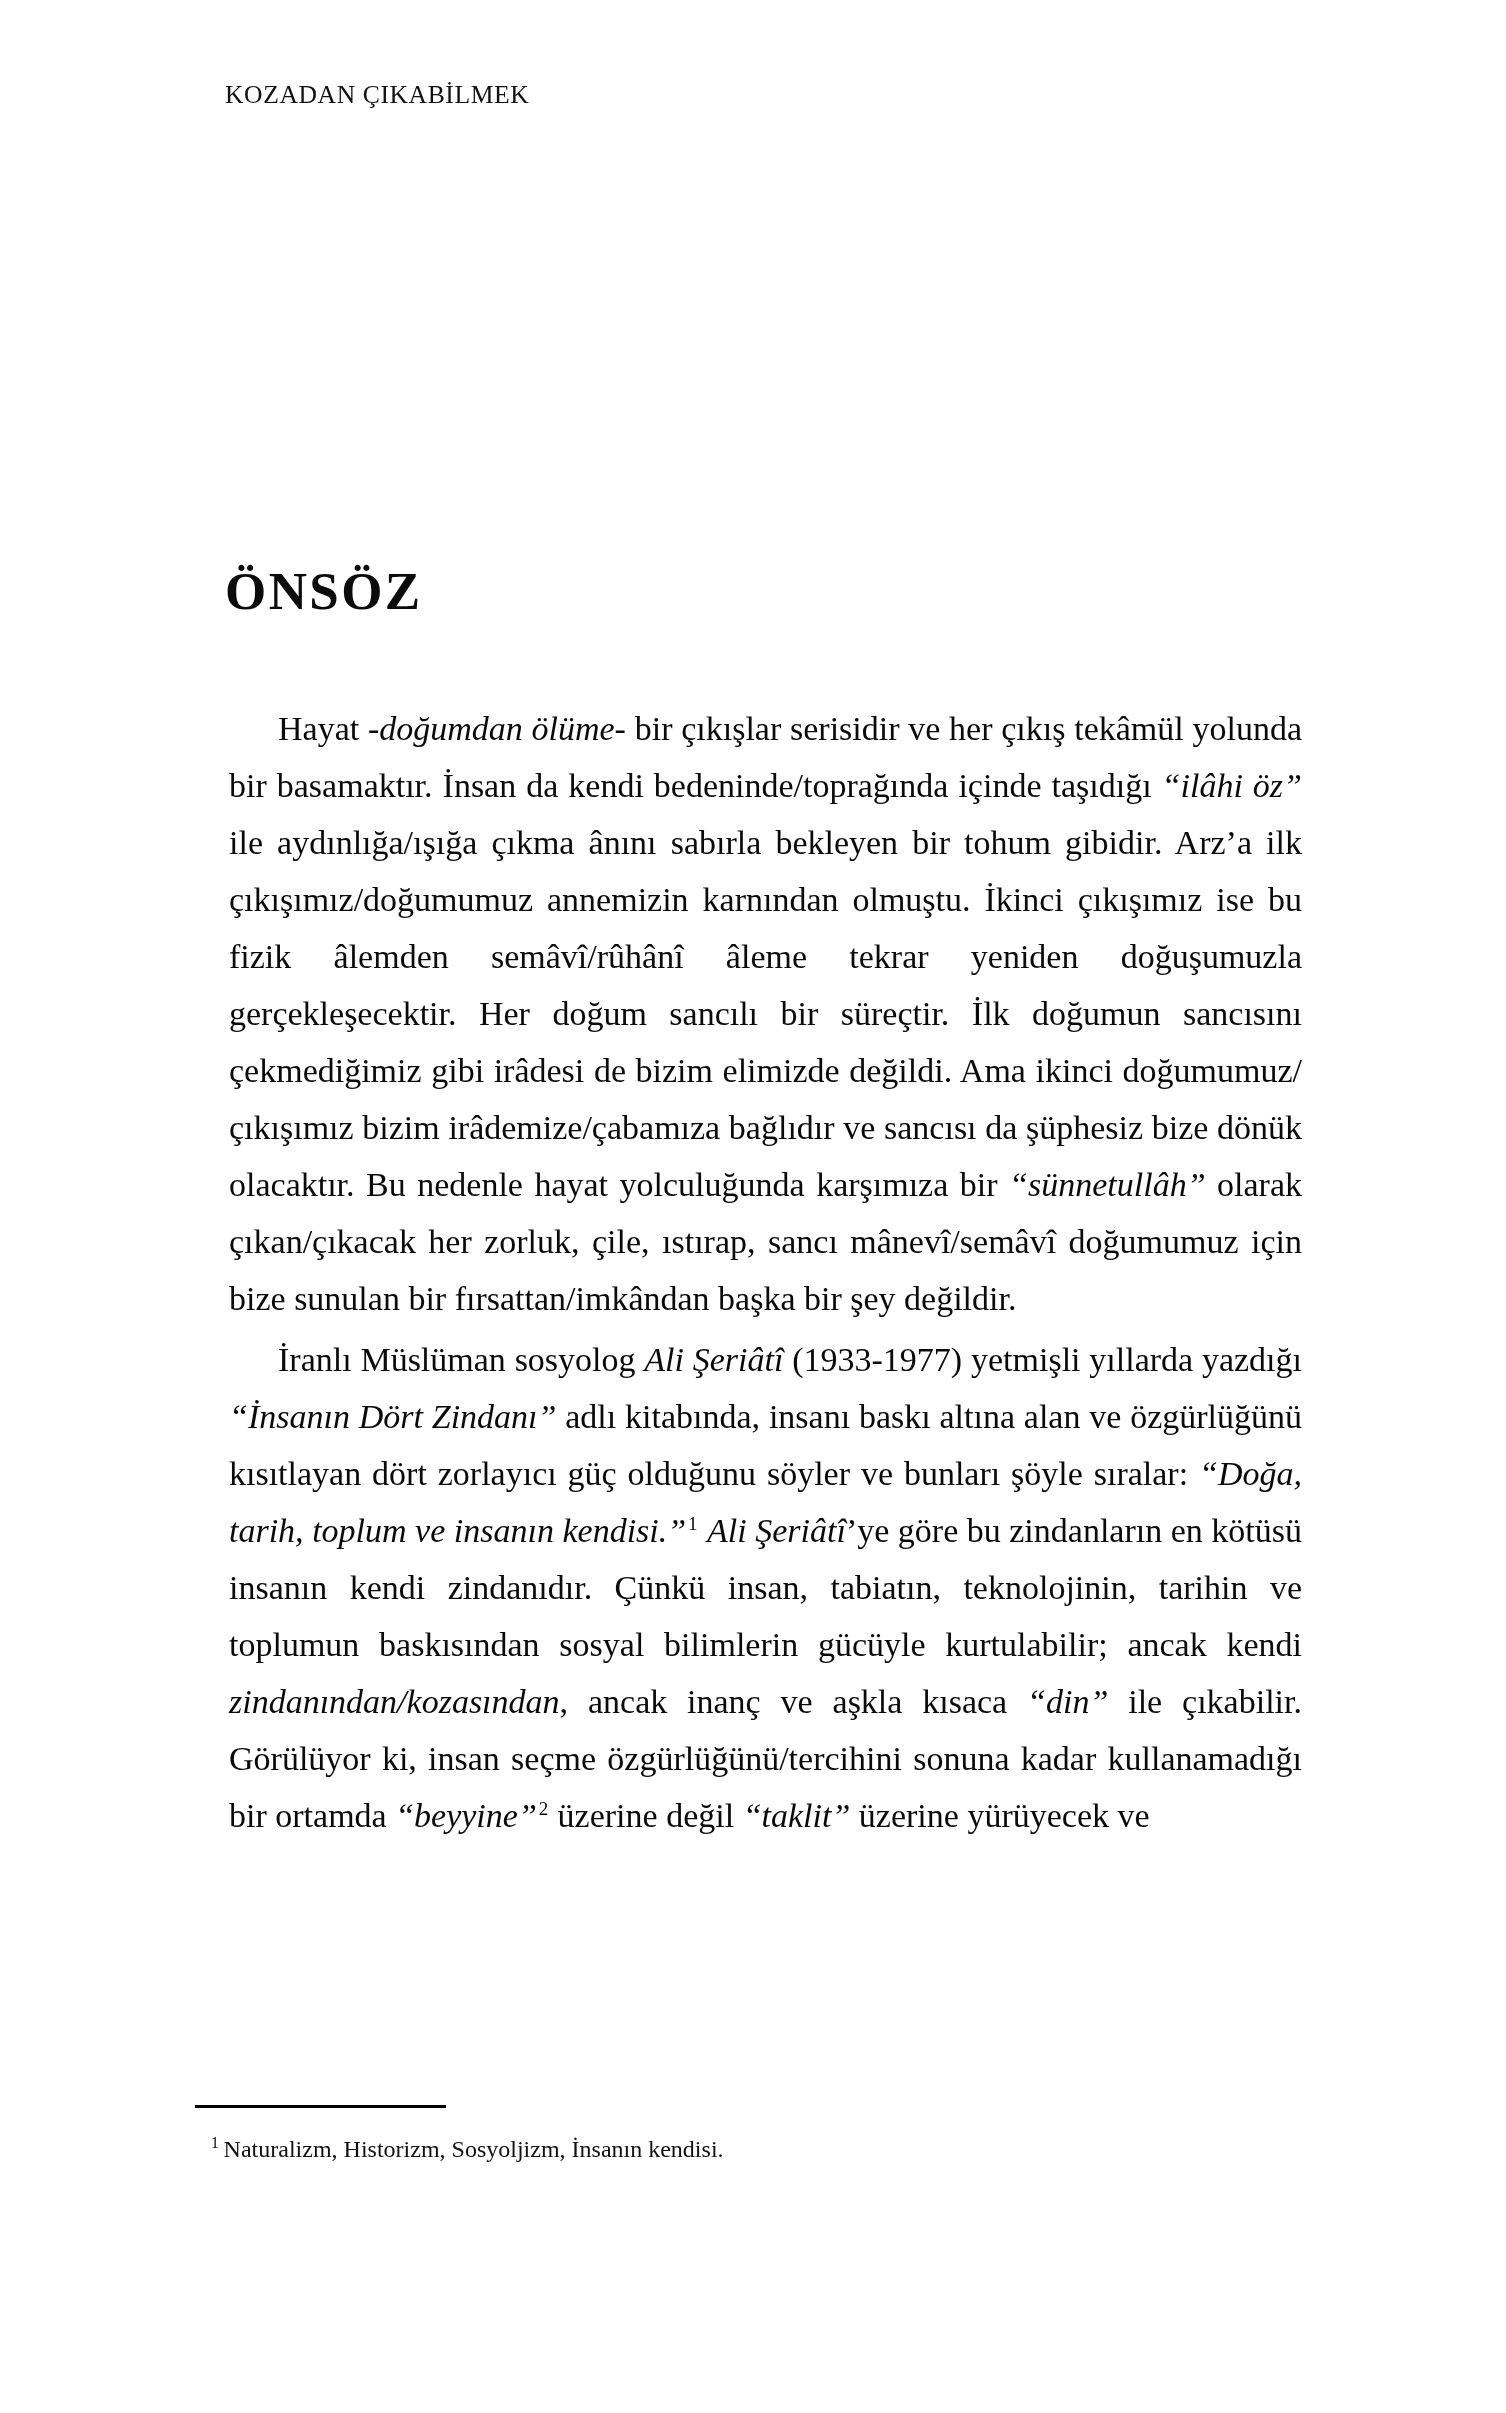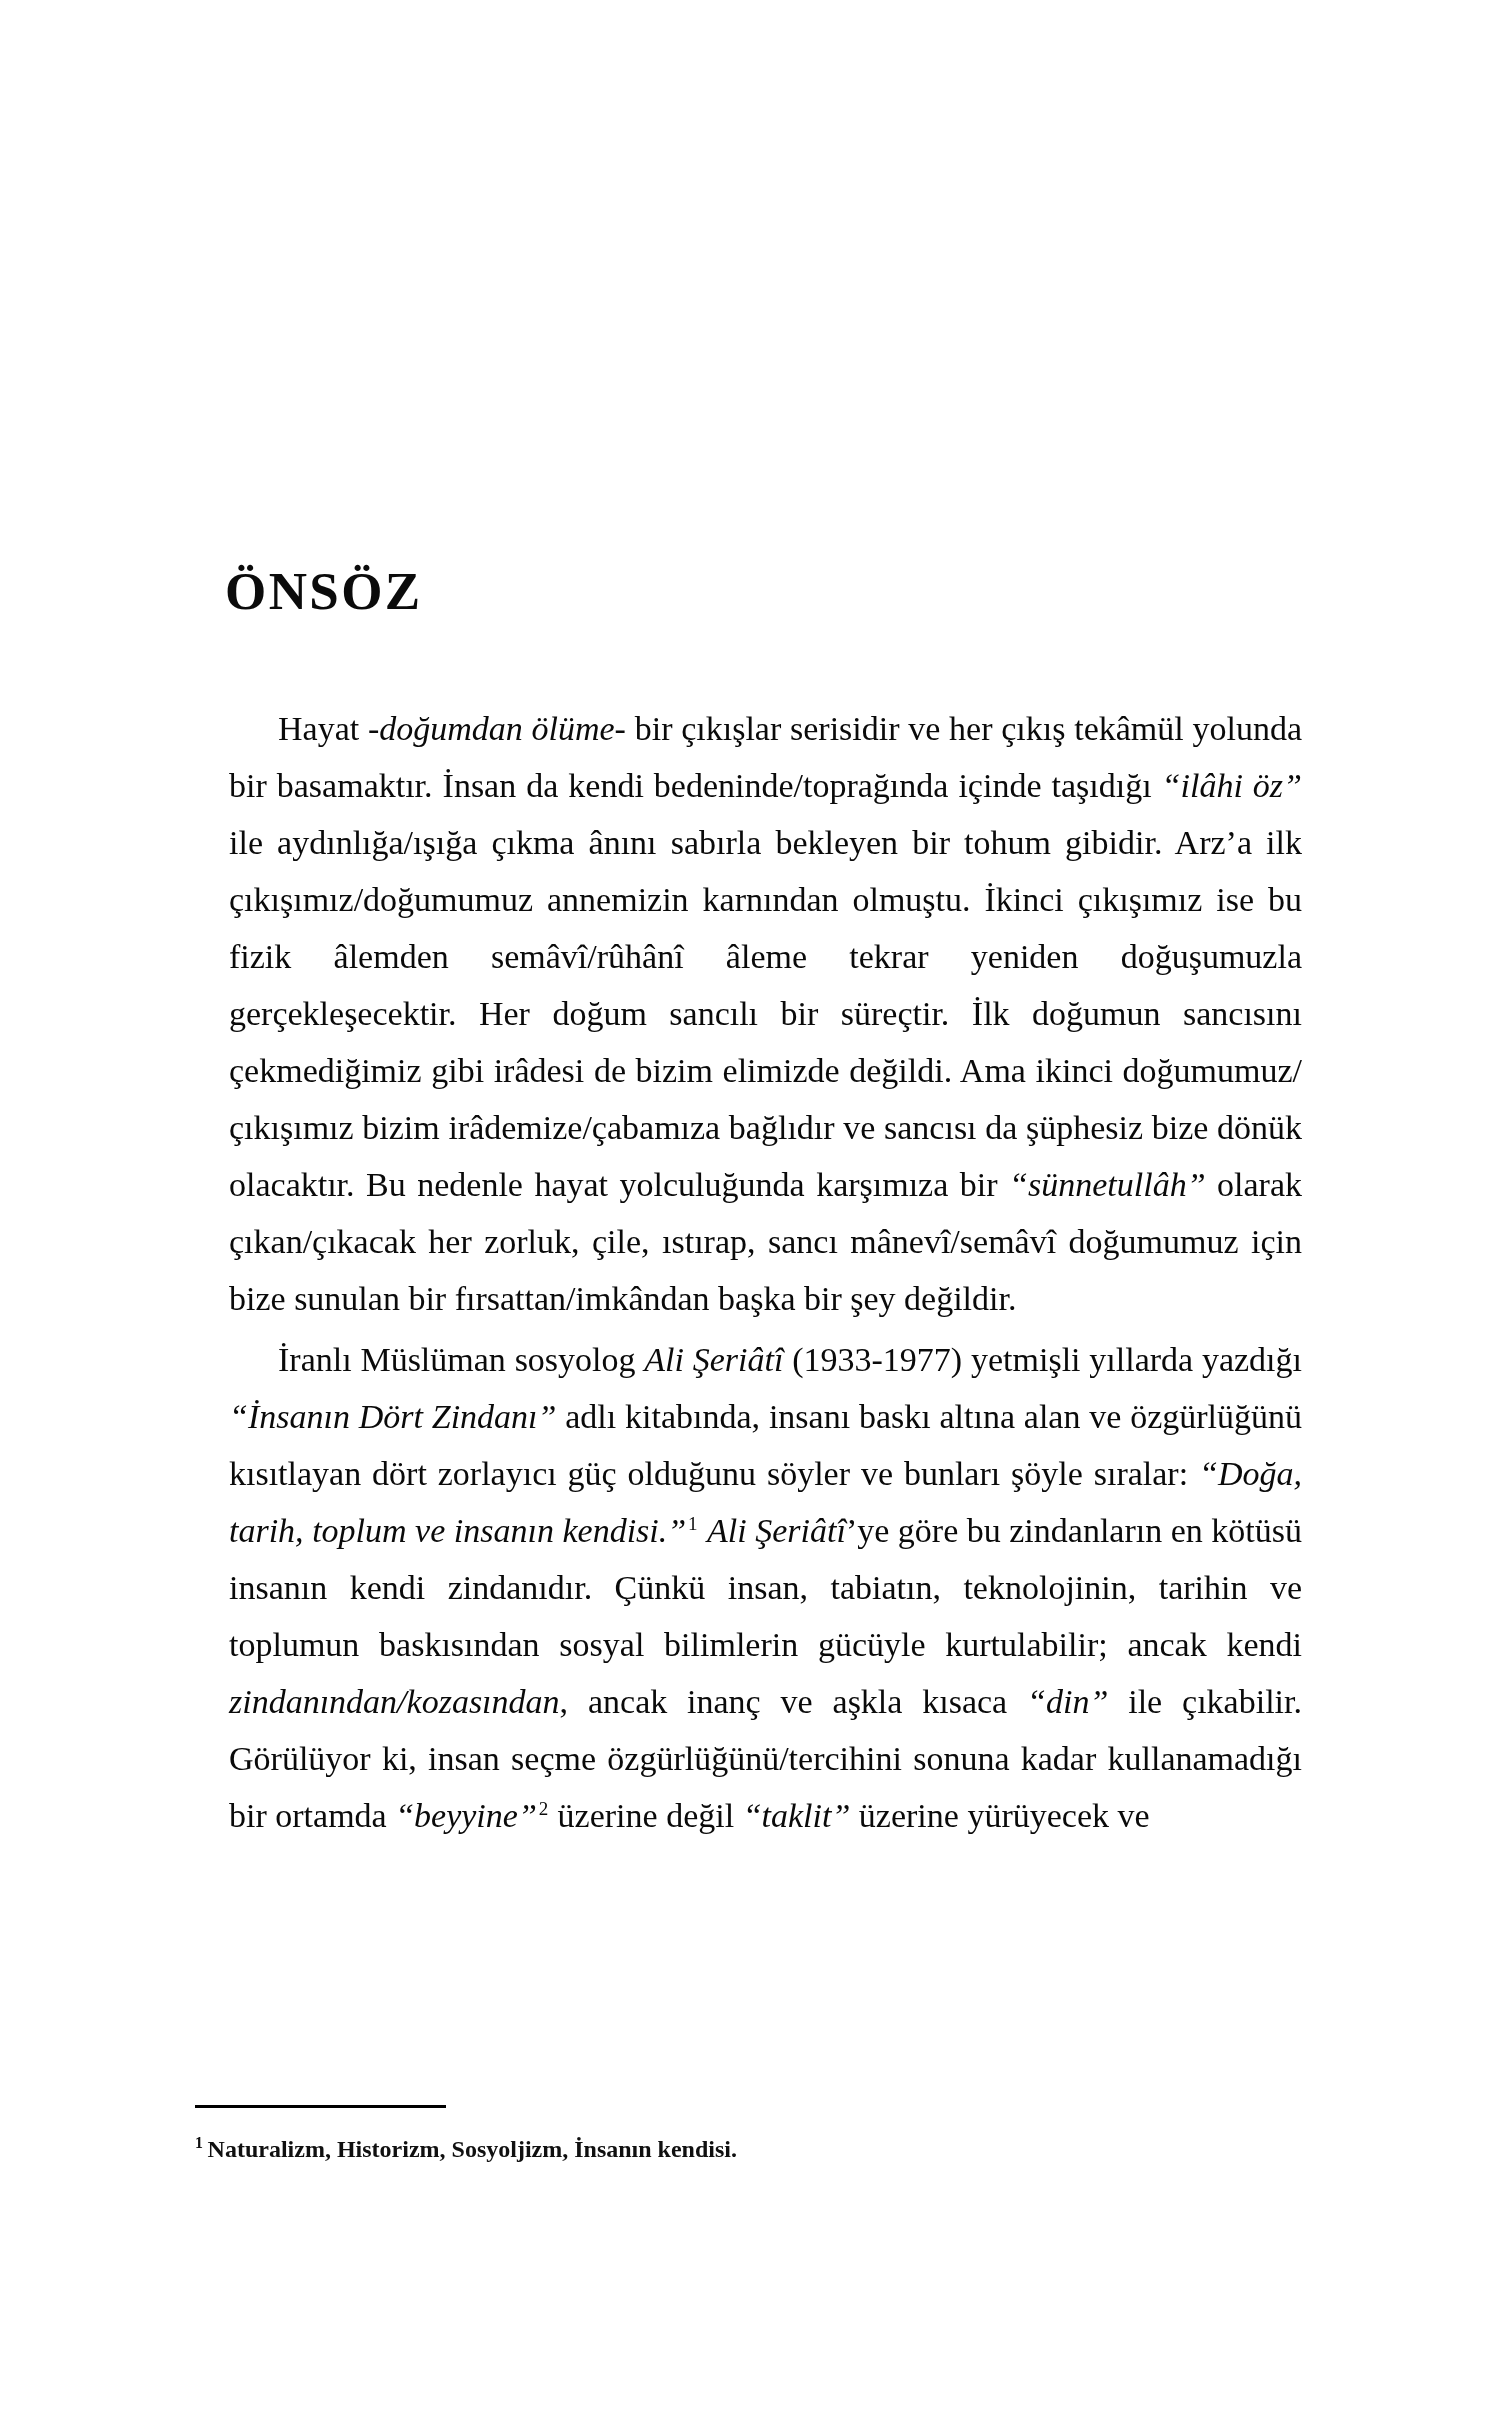--- a/index.html
+++ b/index.html
@@ -92,39 +92,39 @@
     top: 2105px;
     width: 1117px;
   }
   .footnote-rule {
     width: 251px;
     height: 2.8px;
     background: #000000;
     margin: 0 0 23px 0;
   }
   .footnote {
-    margin: 0;
+    margin: 16px;
     font-size: 24px;
     line-height: 36px;
     color: #101010;
     white-space: nowrap;
-    font-weight: bold;
   }
   .footnote .fn-num {
     font-size: 0.66em;
     vertical-align: super;
     line-height: 0;
     padding-right: 4.7px;
   }
 </style>
 </head>
 <body>
 
 <div class="page">
 
+  <div class="running-head">KOZADAN ÇIKABİLMEK</div>
 
   <h1 class="chapter-title">ÖNSÖZ</h1>
 
   <div class="body-col">
     <p class="para"><span>Hayat </span><em>-doğumdan ölüme-</em><span> bir çıkışlar serisidir ve her çıkış tekâmül yolunda bir basamaktır. İnsan da kendi bedeninde/toprağında içinde taşıdığı </span><em>“ilâhi öz”</em><span> ile aydınlığa/ışığa çıkma ânını sabırla bekleyen bir tohum gibidir. Arz’a ilk çıkışımız/doğumumuz annemizin karnından olmuştu. İkinci çıkışımız ise bu fizik âlemden semâvî/rûhânî âleme tekrar yeniden doğuşumuzla gerçekleşecektir. Her doğum sancılı bir süreçtir. İlk doğumun sancısını çekmediğimiz gibi irâdesi de bizim elimizde değildi. Ama ikinci doğumumuz/çıkışımız bizim irâdemize/çabamıza bağlıdır ve sancısı da şüphesiz bize dönük olacaktır. Bu nedenle hayat yolculuğunda karşımıza bir </span><em>“sünnetullâh”</em><span> olarak çıkan/çıkacak her zorluk, çile, ıstırap, sancı mânevî/semâvî doğumumuz için bize sunulan bir fırsattan/imkândan başka bir şey değildir.</span></p>
     <p class="para"><span>İranlı Müslüman sosyolog </span><em>Ali Şeriâtî</em><span> (1933-1977) yetmişli yıllarda yazdığı </span><em>“İnsanın Dört Zindanı”</em><span> adlı kitabında, insanı baskı altına alan ve özgürlüğünü kısıtlayan dört zorlayıcı güç olduğunu söyler ve bunları şöyle sıralar: </span><em>“Doğa, tarih, toplum ve insanın kendisi.”</em><sup class="fn-ref">1</sup><span> </span><em>Ali Şeriâtî</em><span>’ye göre bu zindanların en kötüsü insanın kendi zindanıdır. Çünkü insan, tabiatın, teknolojinin, tarihin ve toplumun baskısından sosyal bilimlerin gücüyle kurtulabilir; ancak kendi </span><em>zindanından/kozasından</em><span>, ancak inanç ve aşkla kısaca </span><em>“din”</em><span> ile çıkabilir. Görülüyor ki, insan seçme özgürlüğünü/tercihini sonuna kadar kullanamadığı bir ortamda </span><em>“beyyine”</em><sup class="fn-ref">2</sup><span> üzerine değil </span><em>“taklit”</em><span> üzerine yürüyecek ve</span></p>
   </div>
 
   <div class="footnote-area">
     <div class="footnote-rule"></div>

